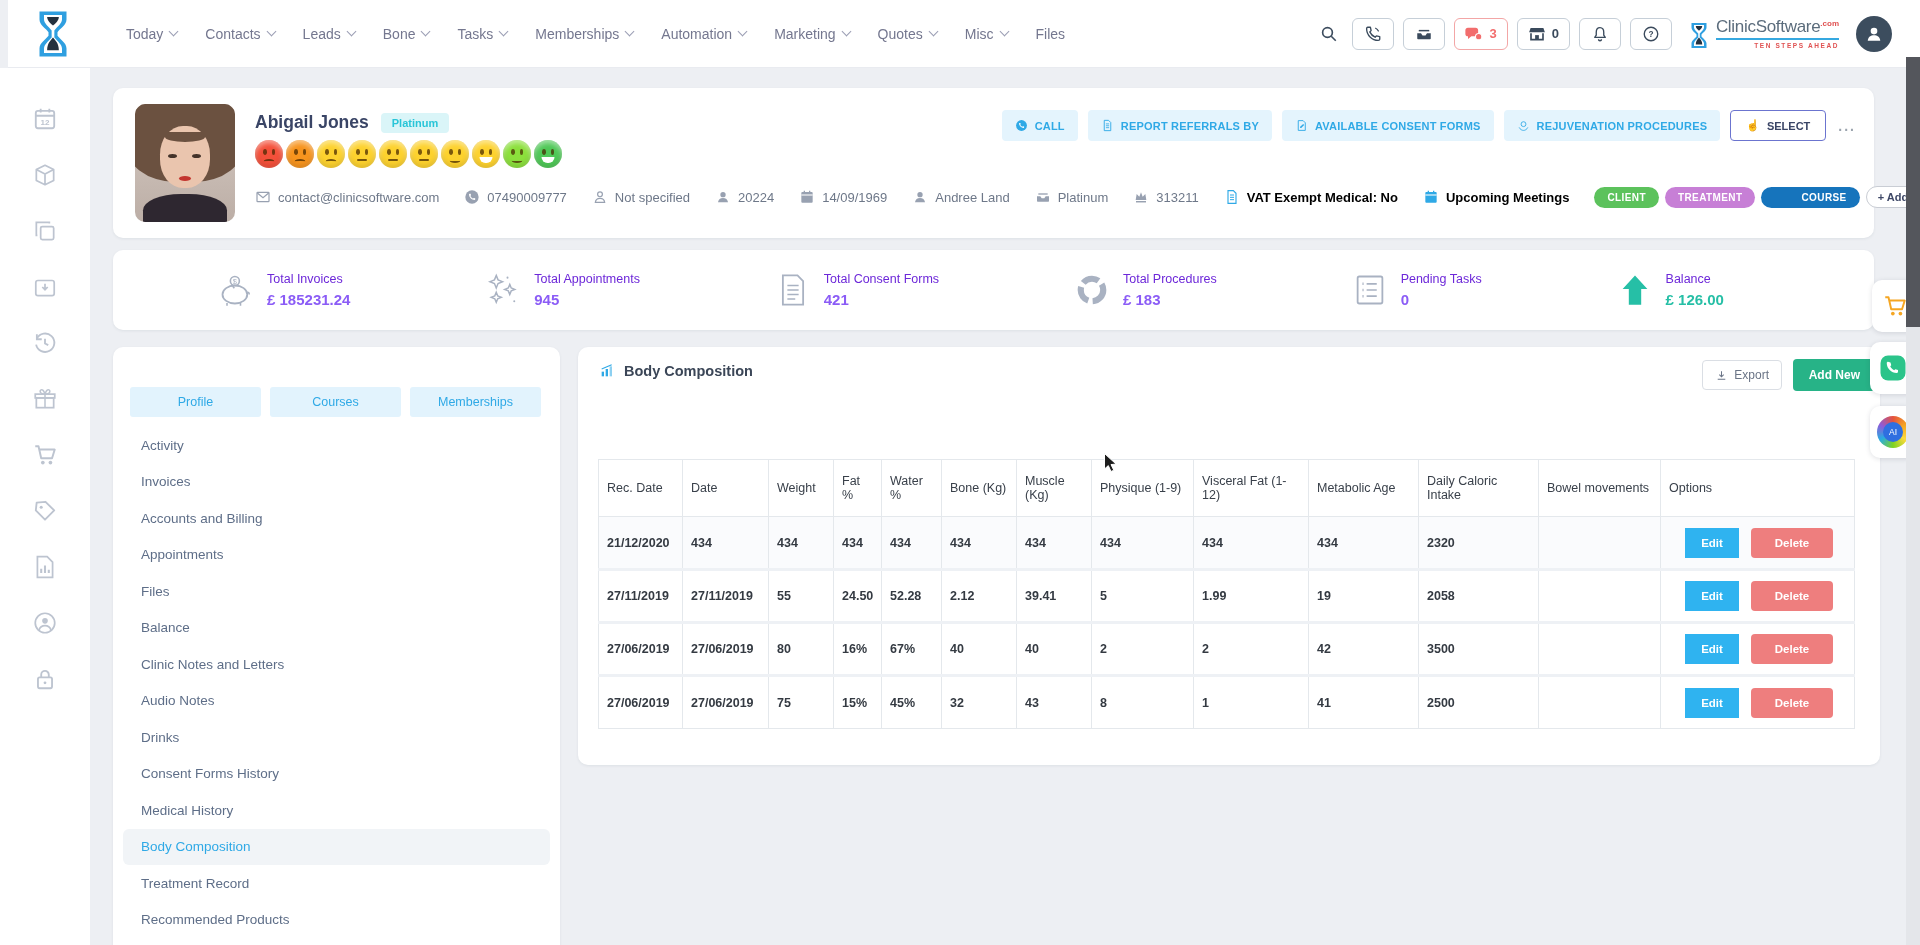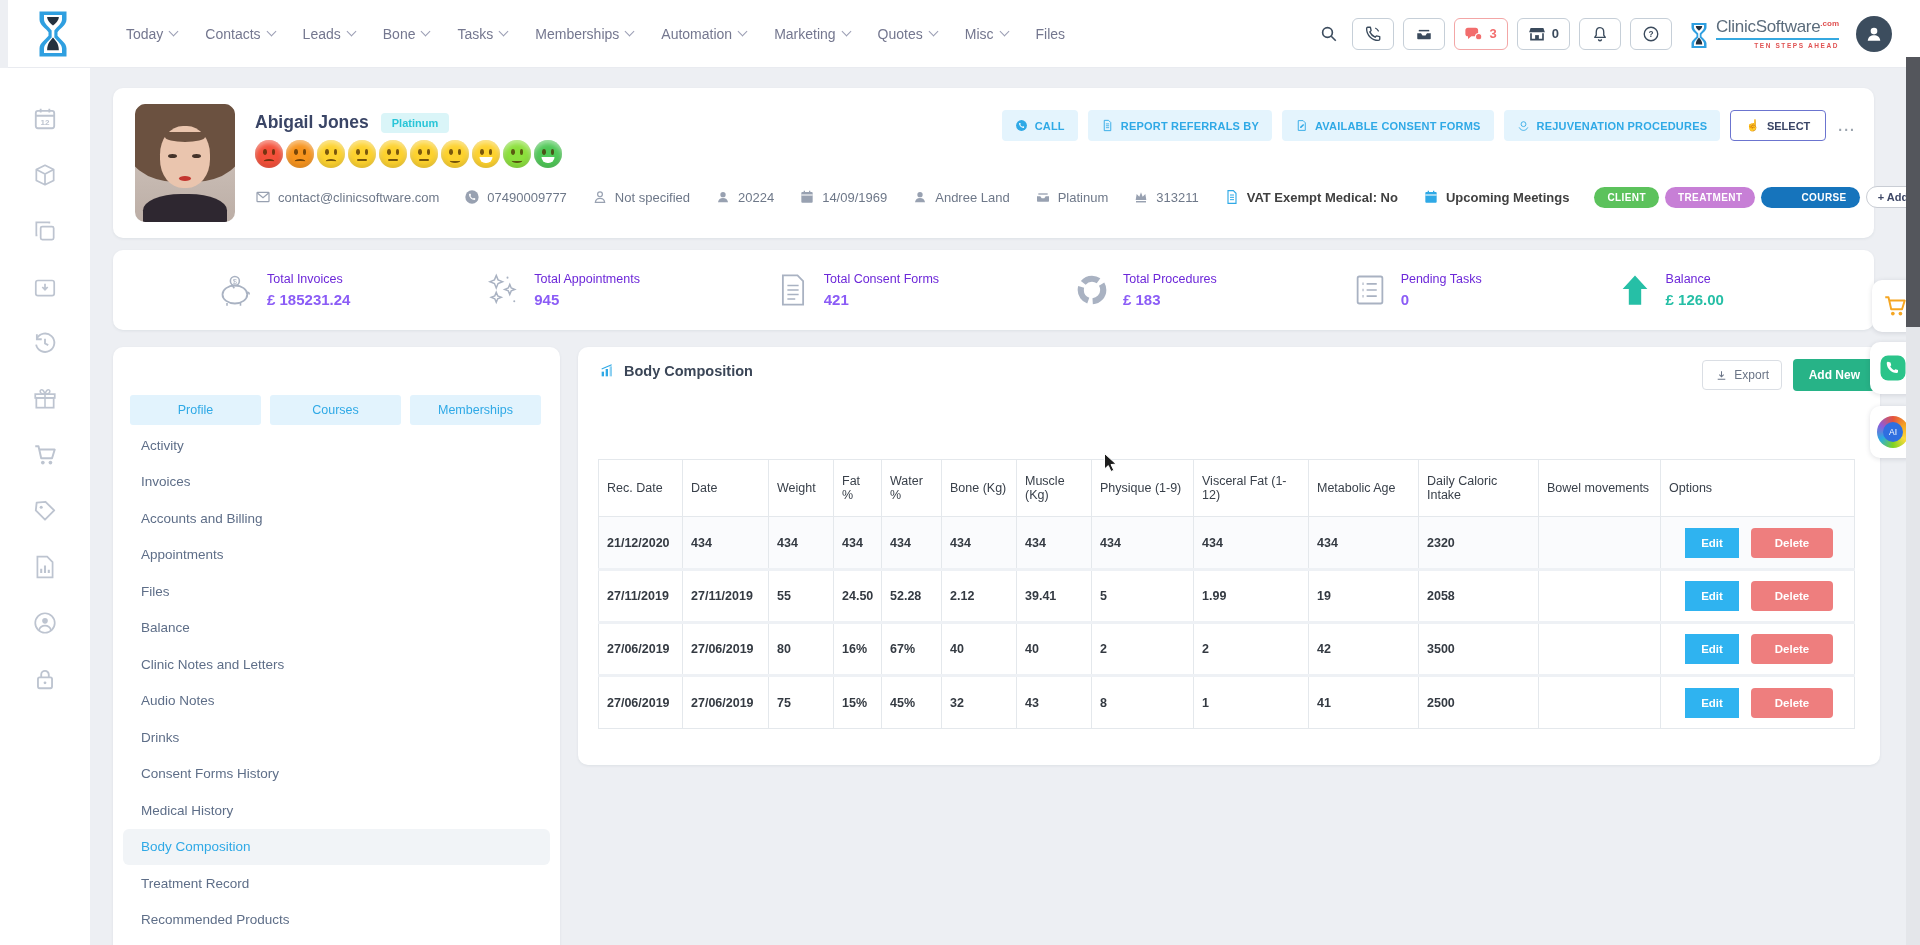--- a/index.html
+++ b/index.html
@@ -54,32 +54,32 @@
   .m-smile{bottom:5px;width:11px;height:5px;border-bottom:2px solid rgba(70,40,0,.75);border-radius:0 0 50% 50%}
   .m-grin{bottom:5px;width:13px;height:6px;background:#fff;border-radius:0 0 12px 12px}
   .actions-row{position:absolute;right:18px;top:22px;display:flex;gap:10px;align-items:center}
   .act-btn{background:#e4f4fd;color:#2fa9e6;font-size:11px;font-weight:bold;padding:9px 13px;border-radius:4px;display:flex;gap:7px;align-items:center;letter-spacing:.2px;border:none;cursor:pointer;white-space:nowrap}
   .act-btn .ai{width:13px;height:13px}
   .select-btn{background:#fff;border:1px solid #6b74cf;color:#3a4566;font-size:11px;font-weight:bold;padding:8px 15px;border-radius:4px;display:flex;gap:7px;align-items:center;cursor:pointer}
   .more-dots{color:#9aa3ad;font-size:14px;font-weight:bold;letter-spacing:2px;margin-left:2px;cursor:pointer}
   .details-row{position:absolute;left:142px;right:16px;top:98px;display:flex;gap:25px;align-items:center}
   .det{display:flex;gap:7px;align-items:center;font-size:13px;color:#6e7889;white-space:nowrap}
   .det .di{width:16px;height:16px;color:#98a1b1;flex:none}
-  .det.accent{color:#404040;font-weight:bold}
+  .det.accent{color:#000000;font-weight:bold}
   .det.accent .di{color:#2fa9e6}
   .tag-row{margin-left:auto;display:flex;gap:6px;align-items:center}
   .tag{color:#fff;font-size:10px;font-weight:bold;padding:5px 13px;border-radius:12px;letter-spacing:.4px;cursor:pointer}
   .add-label{border:1px solid #c9cdd4;border-radius:12px;padding:4px 11px;color:#3d4766;font-size:11px;font-weight:bold;background:#fff;cursor:pointer;white-space:nowrap}
   
   .stat{display:flex;align-items:center;gap:13px}
   .stat .sic{width:36px;height:36px;color:#a9b2c2;flex:none}
   .stat-label{font-size:12.5px;color:#6d28d9;margin-bottom:5px;white-space:nowrap}
   .stat-value{font-size:15px;font-weight:bold;color:#8b5cf6}
   
-  .tabs{position:absolute;left:17px;top:48px;display:flex;gap:9px}
+  .tabs{position:absolute;left:17px;top:40px;display:flex;gap:9px}
   .tab{width:131px;height:30px;background:#e2f3fd;color:#2fa9e6;font-size:12.5px;font-weight:500;display:flex;align-items:center;justify-content:center;border-radius:3px;cursor:pointer}
   .navlist{position:absolute;left:0;top:80px;width:100%}
   .nav-item{height:36.5px;display:flex;align-items:center;margin:0 10px;padding-left:18px;border-radius:6px;font-size:13.5px;color:#5e6e88;cursor:pointer}
   .nav-item.active{background:#f1f4f7;color:#2fa9e6}
   
   .panel-title{position:absolute;left:21px;top:16px;display:flex;gap:9px;align-items:center;font-size:14.5px;font-weight:bold;color:#3b4657}
   .panel-title .ti{width:16px;height:16px;color:#2fa9e6}
   .export-btn{position:absolute;top:13px;right:98px;border:1px solid #dadee4;color:#6a7486;font-size:12px;padding:7px 12px;border-radius:4px;background:#fff;display:flex;gap:6px;align-items:center;cursor:pointer}
   .export-btn .ei{width:13px;height:13px}
   .addnew-btn{position:absolute;top:12px;right:4px;background:#27b387;color:#fff;font-size:12px;font-weight:bold;padding:9px 16px;border-radius:4px;border:none;cursor:pointer}

